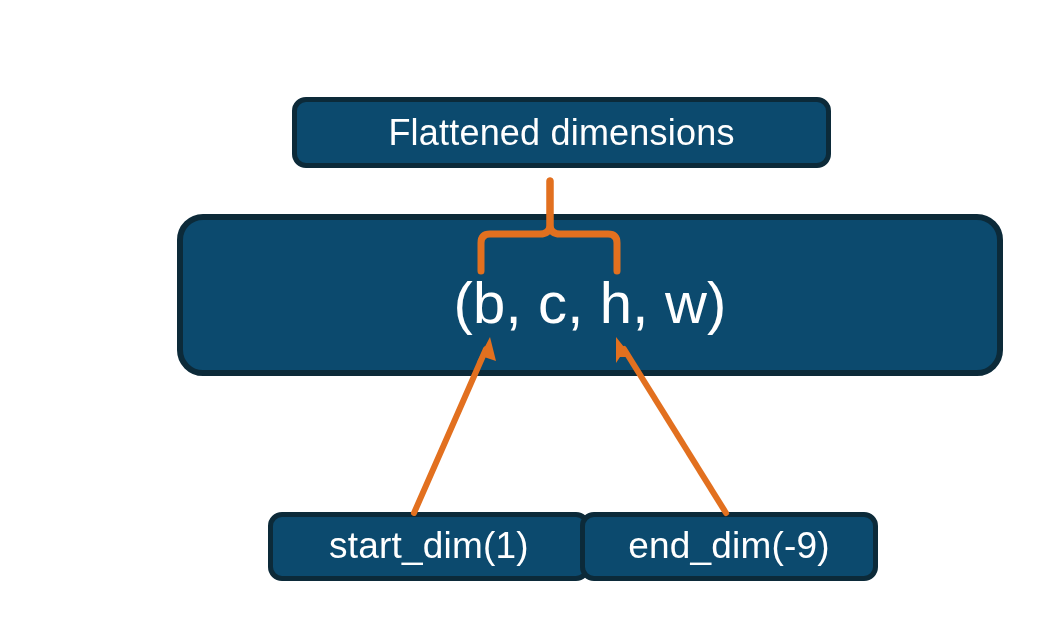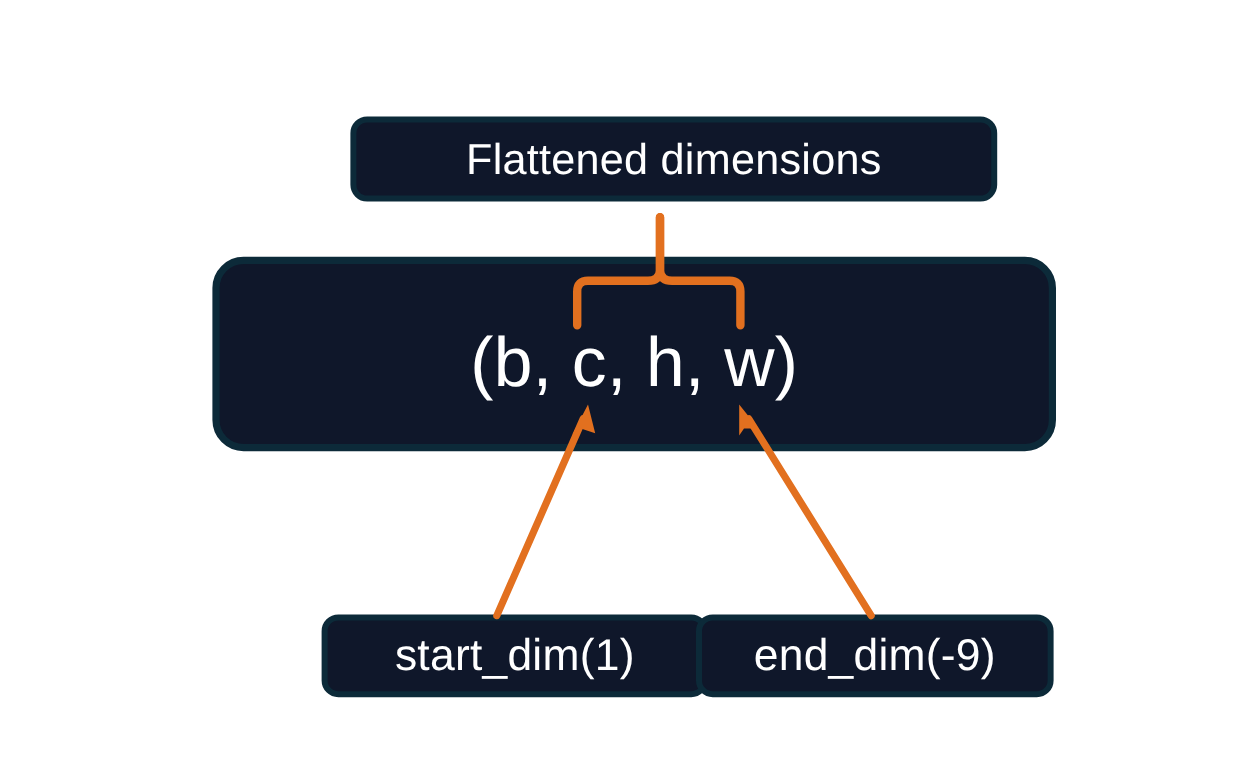--- a/index.html
+++ b/index.html
@@ -13,21 +13,21 @@
   #canvas {
     position: relative;
     width: 1038px;
     height: 632px;
     background: #ffffff;
     overflow: hidden;
   }
   .node {
     position: absolute;
     box-sizing: border-box;
-    background: #0f172a;
+    background: #0c4a6e;
     border: 5px solid #0c2a39;
     border-radius: 16px;
     display: flex;
     align-items: center;
     justify-content: center;
     color: #ffffff;
     font-weight: 400;
     letter-spacing: 0.2px;
     text-align: center;
     line-height: 1.05;
@@ -37,21 +37,21 @@
     left: 292px;
     top: 97px;
     width: 539px;
     height: 71px;
     border-radius: 14px;
     font-size: 36px;
   }
   #node-shape {
     left: 177px;
     top: 214px;
-    width: 703px;
+    width: 826px;
     height: 162px;
     border-radius: 26px;
     border-width: 6px;
     font-size: 58px;
     align-items: center;
   }
   #node-shape .shape-label {
     position: absolute;
     left: 0;
     right: 0;

